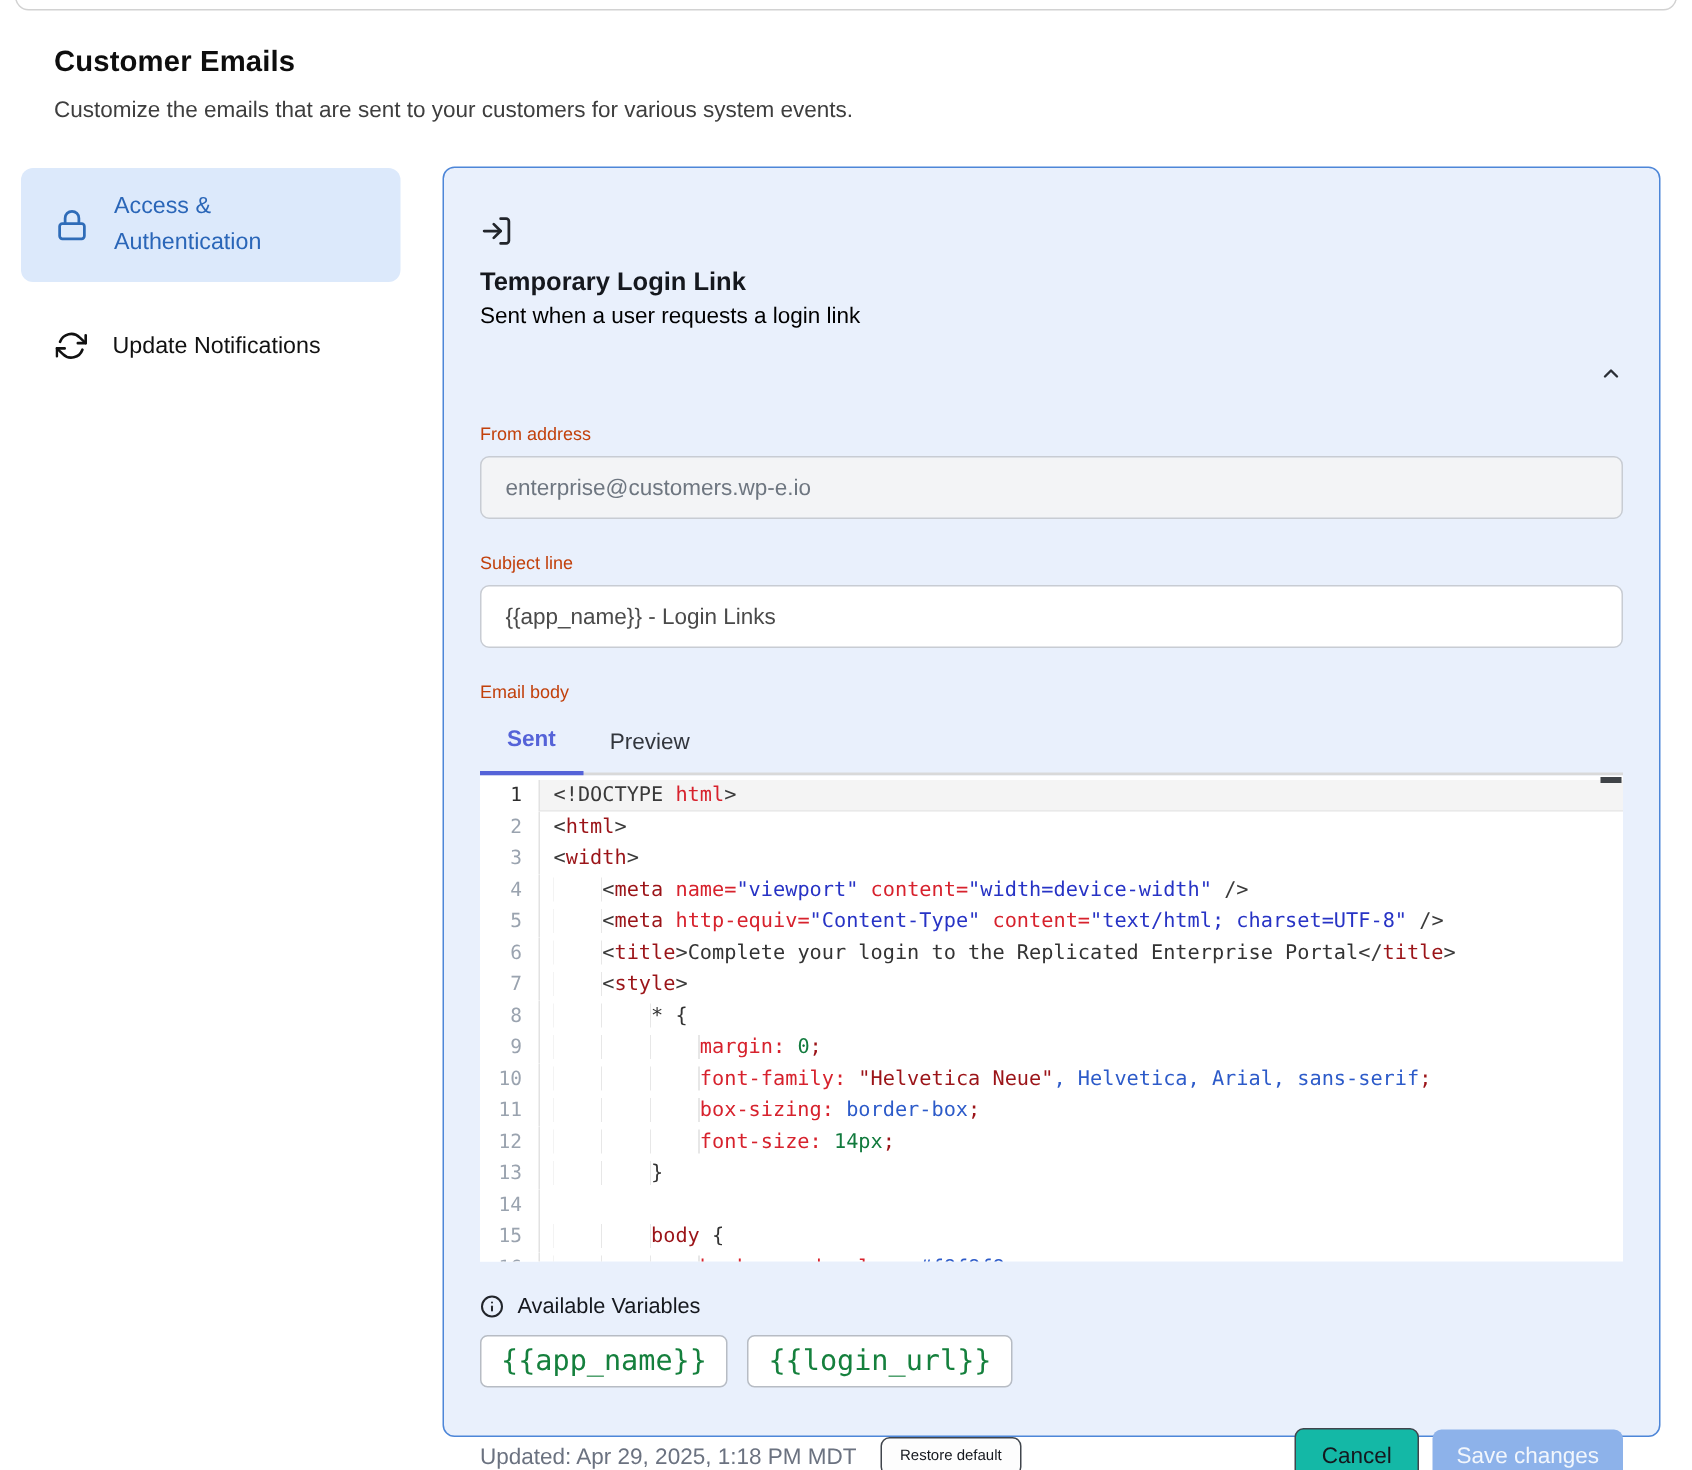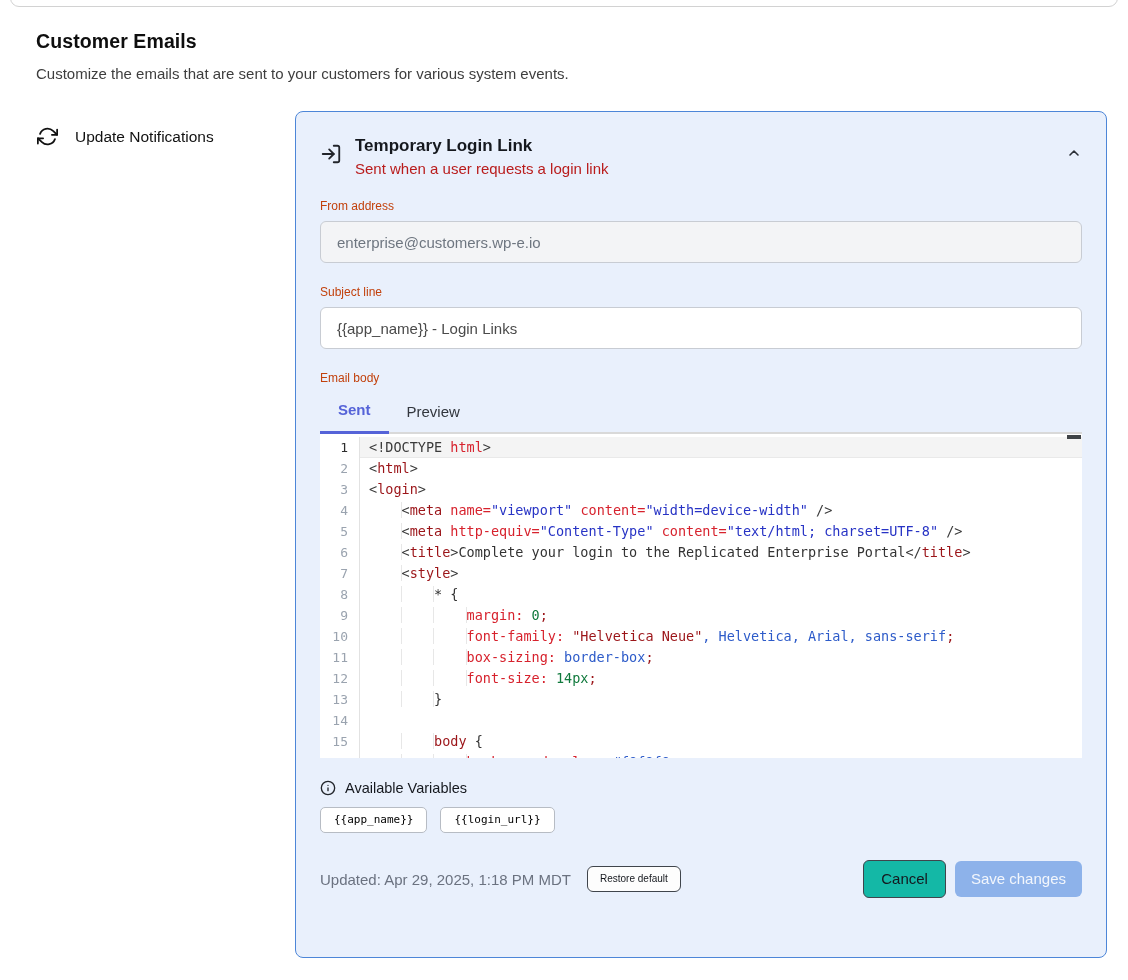--- a/index.html
+++ b/index.html
@@ -17,24 +17,24 @@
     border-radius:8px; cursor:pointer; }
   .side-item.active { background:#dce9fb; min-height:76px; }
   .side-item.active .side-label { color:#2a66b8; width:132px; line-height:24px; }
   .side-label { font-size:15.5px; color:#111; }
   .side-item + .side-item { margin-top:18px; }
   .icon { display:inline-flex; flex:none; }
 
   
   .panel { position:absolute; left:295px; top:111px; width:812px; height:847px;
     background:#e9f0fc; border:1px solid #4d86d8; border-radius:8px; padding:24px; }
-  .panel-header { display:flex; gap:13px; }
+  .panel-header { display:flex; gap:13px;flex-direction:column; }
   .ph-icon { margin-top:7px; }
   .ph-title { font-size:17px; font-weight:700; color:#15181e; }
-  .ph-sub { margin-top:4px; font-size:15px; color:#b91c1c; }
+  .ph-sub { margin-top:4px; font-size:15px; color:#000000; }
   .collapse-btn { margin-left:auto; margin-top:8px; background:none; border:none; cursor:pointer; height:20px; }
 
   .field-label { margin-top:22px; font-size:12px; color:#c2410c; }
   .text-input { margin-top:8px; width:100%; height:42px; border:1px solid #c8ccd3;
     border-radius:6px; padding:0 16px; font-size:15px; font-family:inherit; outline:none; }
   .input-muted { background:#f3f4f6; color:#6e7680; }
   .input-white { background:#fff; color:#4a4a4a; }
 
   
   .tabs { margin-top:10px; display:flex; border-bottom:2px solid #d9d9d9; }
@@ -62,22 +62,22 @@
   .tk-cssstr,.tk-semi { color:#9b1418; }
   .tk-num { color:#117a3d; }
   .tk-brace { color:#333; }
   .tk-ind { background-image:repeating-linear-gradient(to right,
       transparent 0, transparent calc(4ch - 1px), #e7e7e7 calc(4ch - 1px), #e7e7e7 4ch); }
 
   
   .vars-row { margin-top:22px; display:flex; align-items:center; gap:9px; }
   .vars-label { font-size:14.5px; color:#15181e; }
   .chips { margin-top:11px; display:flex; gap:13px; }
-  .chip { font-family:"DejaVu Sans Mono","Liberation Mono",monospace; font-size:11px;
-    color:#000000; background:#fff; border:1px solid #b7bcc4; border-radius:5px;
+  .chip { font-family:"DejaVu Sans Mono","Liberation Mono",monospace; font-size:19px;
+    color:#15803d; background:#fff; border:1px solid #b7bcc4; border-radius:5px;
     padding:5px 13px 6px; cursor:pointer; }
 
   
   .panel-footer { margin-top:27px; display:flex; align-items:center; }
   .updated { font-size:15px; color:#6b7280; }
   .btn { font-family:inherit; cursor:pointer; border-radius:6px; }
   .btn-restore { margin-left:16px; padding:6px 12px 7px; font-size:10px; color:#15181e;
     background:#fdfdfd; border:1px solid #40454c; }
   .spacer { flex:1; }
   .btn-cancel { padding:9px 17px 10px; font-size:15px; color:#15181e; background:#14b8a6;
@@ -89,20 +89,29 @@
 <body>
 
 <div class="top-strip"></div>
 
 <div class="page-header">
   <div class="page-title">Customer Emails</div>
   <div class="page-desc">Customize the emails that are sent to your customers for various system events.</div>
 </div>
 
 <div class="sidebar">
+  <div class="side-item active">
+    <span class="icon">
+      <svg width="22" height="22" viewBox="0 0 24 24" fill="none" stroke="#2f6cb8" stroke-width="2" stroke-linecap="round" stroke-linejoin="round">
+        <rect x="3" y="11" width="18" height="11" rx="2" ry="2"></rect>
+        <path d="M7 11V7a5 5 0 0 1 10 0v4"></path>
+      </svg>
+    </span>
+    <span class="side-label">Access &amp; Authentication</span>
+  </div>
   <div class="side-item">
     <span class="icon">
       <svg width="21" height="21" viewBox="0 0 24 24" fill="none" stroke="#111" stroke-width="2" stroke-linecap="round" stroke-linejoin="round">
         <polyline points="23 4 23 10 17 10"></polyline>
         <polyline points="1 20 1 14 7 14"></polyline>
         <path d="M3.51 9a9 9 0 0 1 14.85-3.36L23 10M1 14l4.64 4.36A9 9 0 0 0 20.49 15"></path>
       </svg>
     </span>
     <span class="side-label">Update Notifications</span>
   </div>
@@ -149,21 +158,21 @@
         <div class="crow active">
           <div class="gut">1</div>
           <div class="codeln"><span class="tk-meta">&lt;!DOCTYPE </span><span class="tk-attr">html</span><span class="tk-meta">&gt;</span></div>
         </div>
         <div class="crow">
           <div class="gut">2</div>
           <div class="codeln"><span class="tk-pun">&lt;</span><span class="tk-tag">html</span><span class="tk-pun">&gt;</span></div>
         </div>
         <div class="crow">
           <div class="gut">3</div>
-          <div class="codeln"><span class="tk-pun">&lt;</span><span class="tk-tag">login</span><span class="tk-pun">&gt;</span></div>
+          <div class="codeln"><span class="tk-pun">&lt;</span><span class="tk-tag">width</span><span class="tk-pun">&gt;</span></div>
         </div>
         <div class="crow">
           <div class="gut">4</div>
           <div class="codeln"><span class="tk-ind">    </span><span class="tk-pun">&lt;</span><span class="tk-tag">meta</span><span class="tk-plain"> </span><span class="tk-attr">name=</span><span class="tk-str">"viewport"</span><span class="tk-plain"> </span><span class="tk-attr">content=</span><span class="tk-str">"width=device-width"</span><span class="tk-pun"> /&gt;</span></div>
         </div>
         <div class="crow">
           <div class="gut">5</div>
           <div class="codeln"><span class="tk-ind">    </span><span class="tk-pun">&lt;</span><span class="tk-tag">meta</span><span class="tk-plain"> </span><span class="tk-attr">http-equiv=</span><span class="tk-str">"Content-Type"</span><span class="tk-plain"> </span><span class="tk-attr">content=</span><span class="tk-str">"text/html; charset=UTF-8"</span><span class="tk-pun"> /&gt;</span></div>
         </div>
         <div class="crow">

